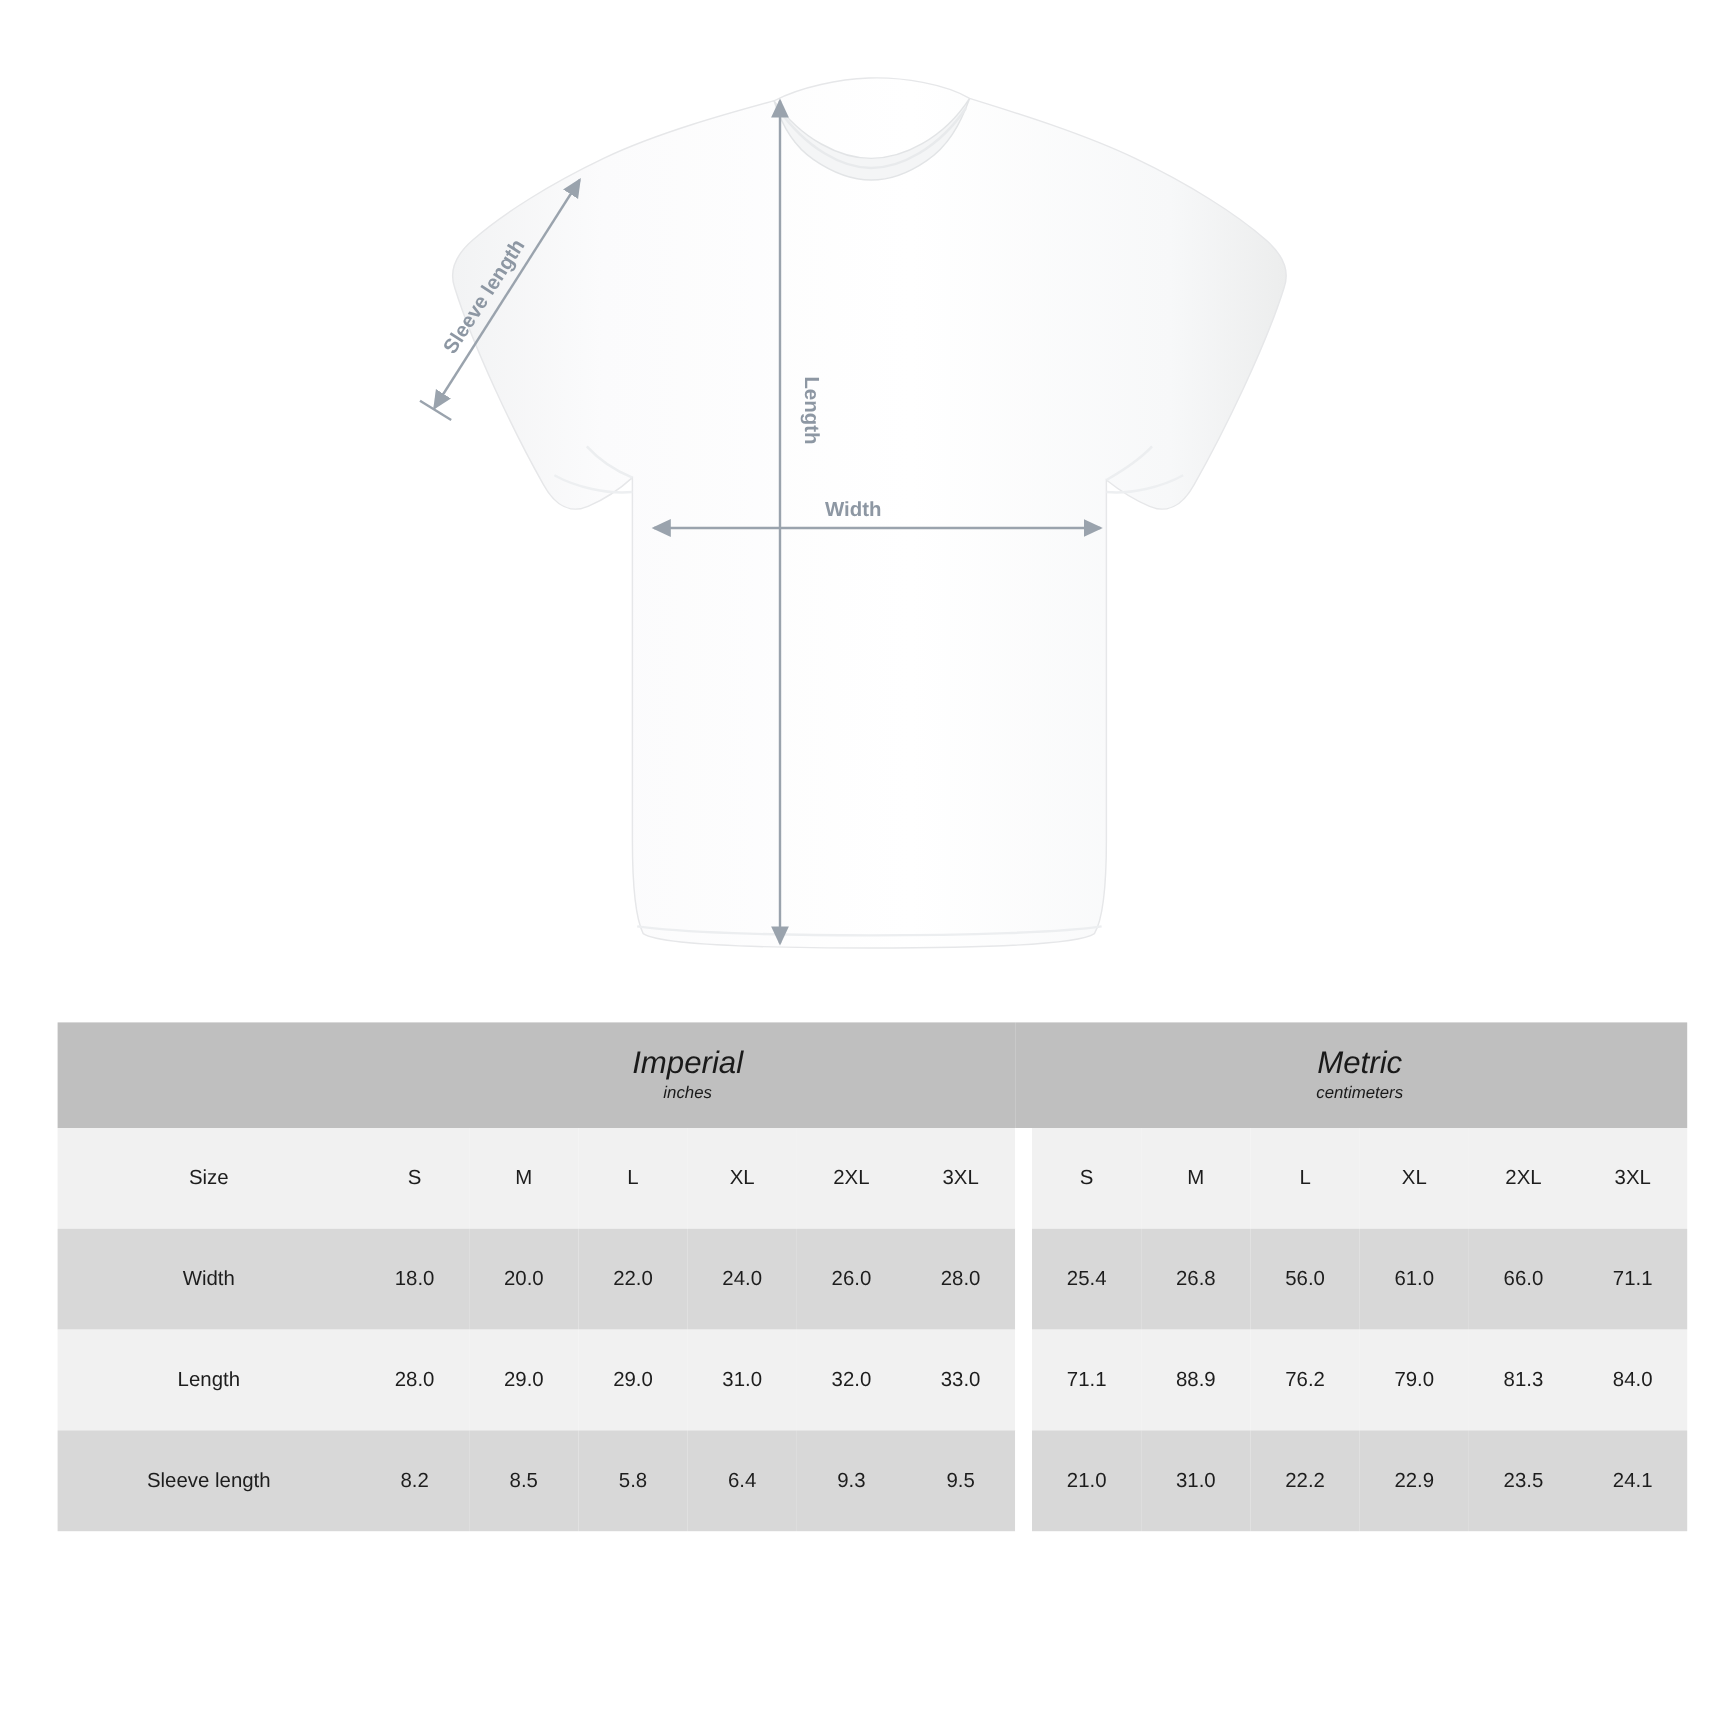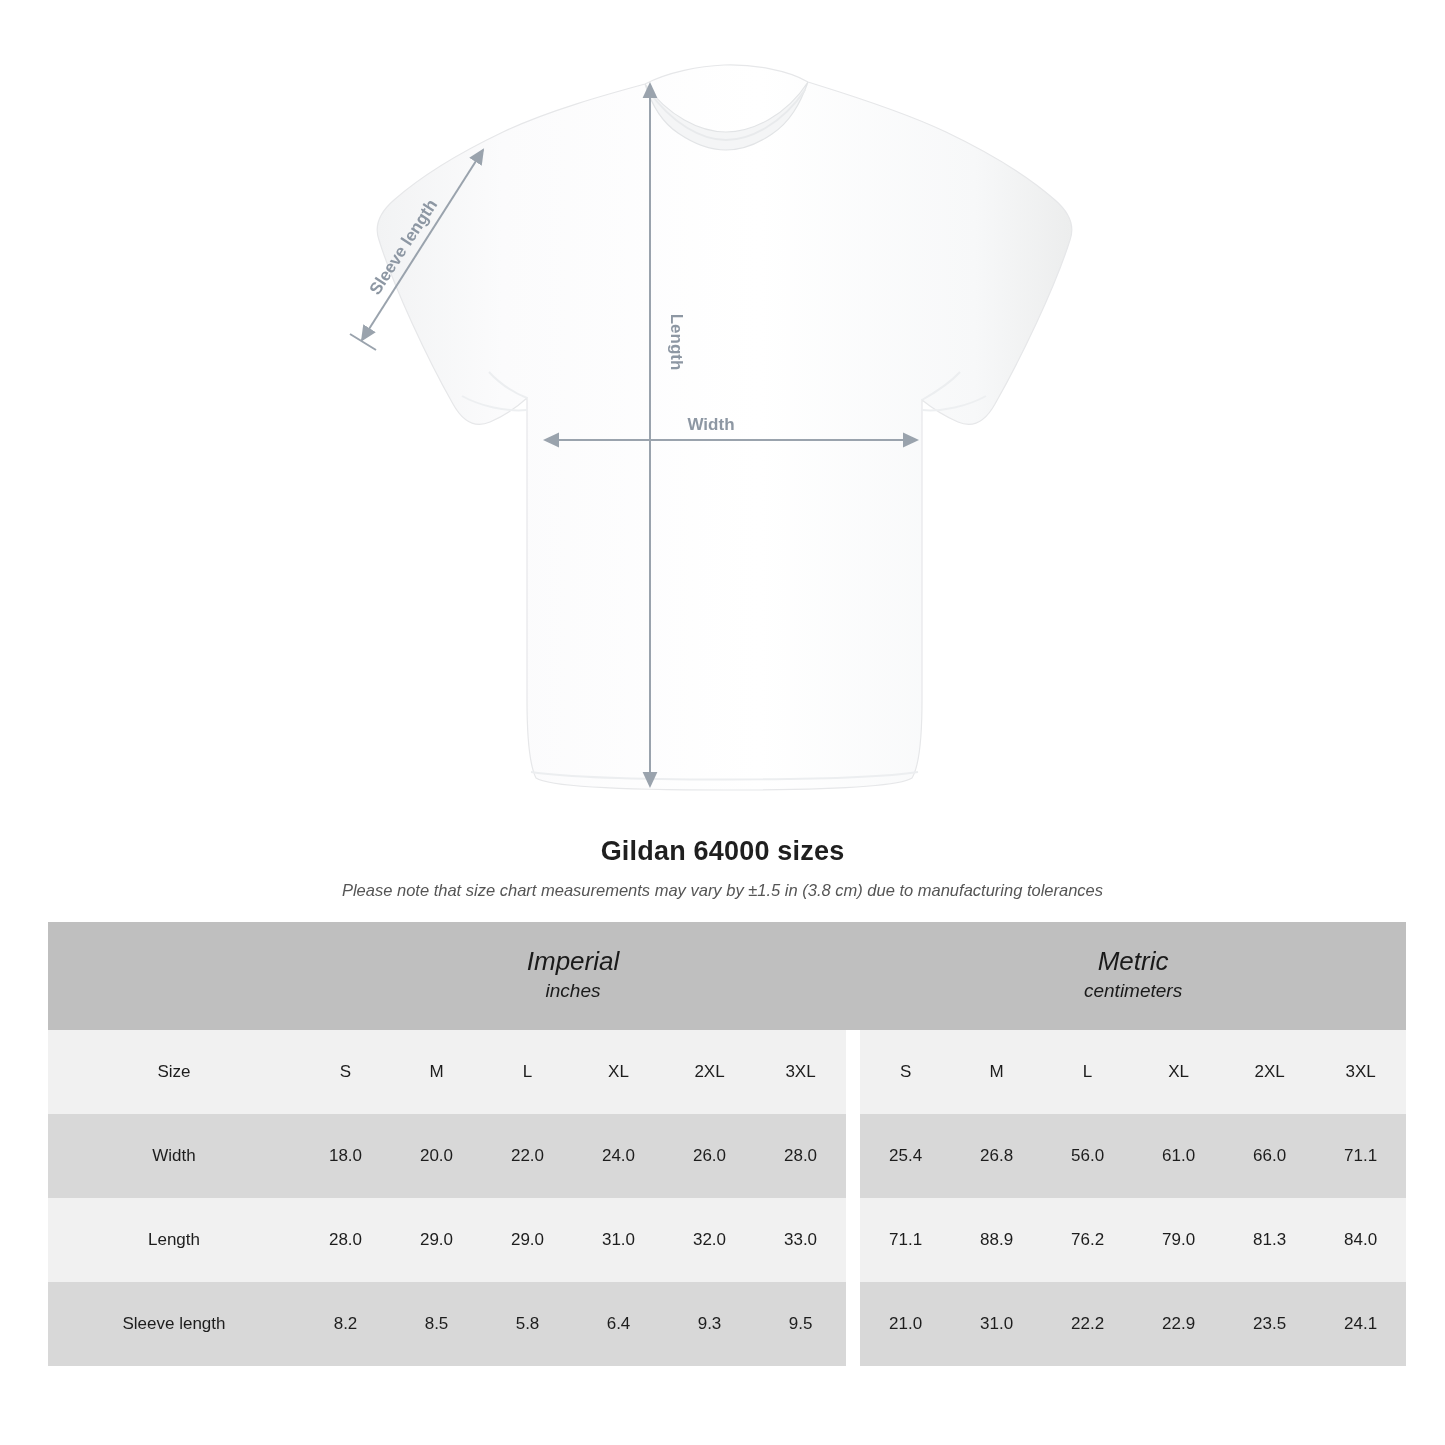--- a/index.html
+++ b/index.html
@@ -58,30 +58,30 @@
   table.size-table {
     border-collapse: collapse;
     width: 100%;
     table-layout: fixed;
   }
   table.size-table tr.head-row > th {
     background: #bfbfbf;
     color: #1a1a1a;
     font-weight: normal;
     padding: 0;
-    height: 108px;
+    height: 88px;
     vertical-align: middle;
   }
   .unit-sys {
     font-size: 26px;
     font-style: italic;
     line-height: 1.15;
   }
   .unit-name {
-    font-size: 19px;
+    font-size: 14px;
     font-style: italic;
     line-height: 1.5;
   }
   .head-spacer {
     background: #bfbfbf;
   }
   .head-corner {
     background: #bfbfbf;
   }
 
@@ -187,24 +187,20 @@
         <text x="671" y="342" fill="#8d97a3" font-family="Liberation Sans, sans-serif" font-size="17" font-weight="bold" transform="rotate(90 671 342)" text-anchor="middle">Length</text>
       </g>
 
       <g>
         <line x1="545" y1="440" x2="917" y2="440" stroke="#9aa3ad" stroke-width="2" marker-start="url(#arrowStart)" marker-end="url(#arrowEnd)"></line>
         <text x="711" y="430" fill="#8d97a3" font-family="Liberation Sans, sans-serif" font-size="17" font-weight="bold" text-anchor="middle">Width</text>
       </g>
     </svg>
   </div>
 
-  <div class="title-block">
-    <div class="chart-title">Gildan 64000 sizes</div>
-    <div class="chart-note">Please note that size chart measurements may vary by ±1.5 in (3.8 cm) due to manufacturing tolerances</div>
-  </div>
 
   <div class="table-wrap">
     <table class="size-table">
       <colgroup>
         <col style="width:252px">
         <col class="col-val">
           <col class="col-val">
           <col class="col-val">
         <col class="col-val">
           <col class="col-val">

